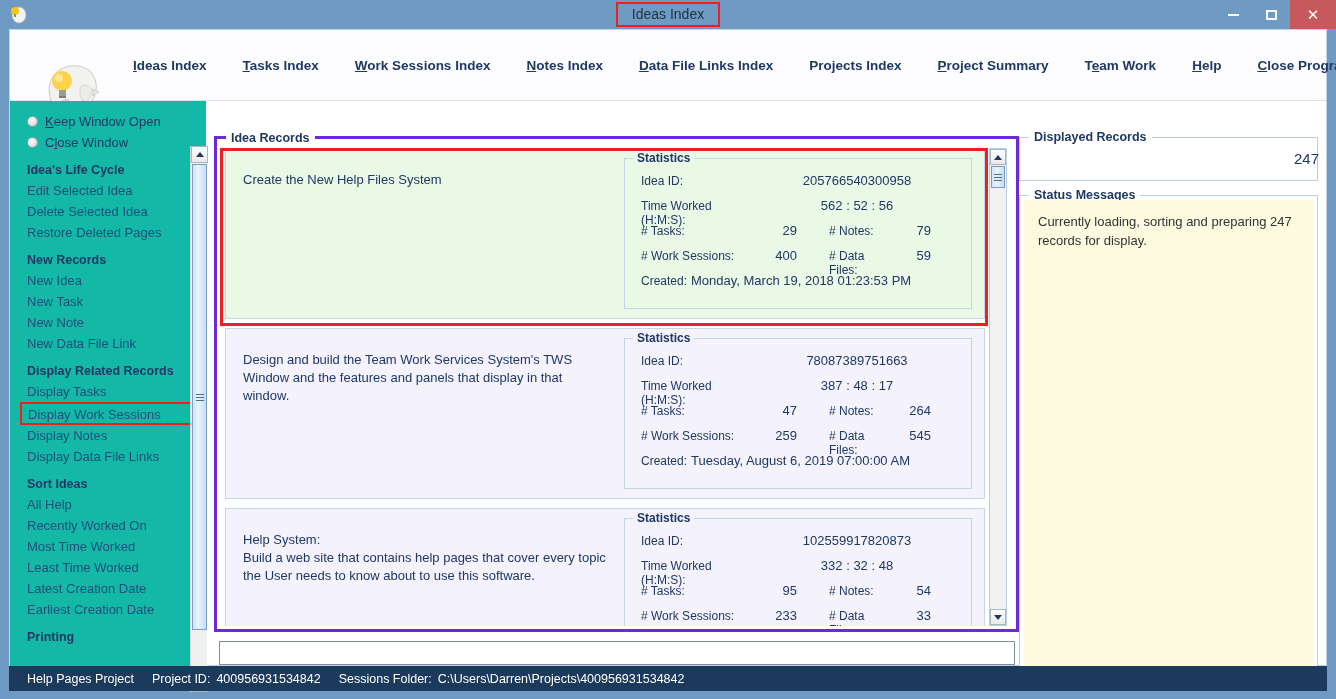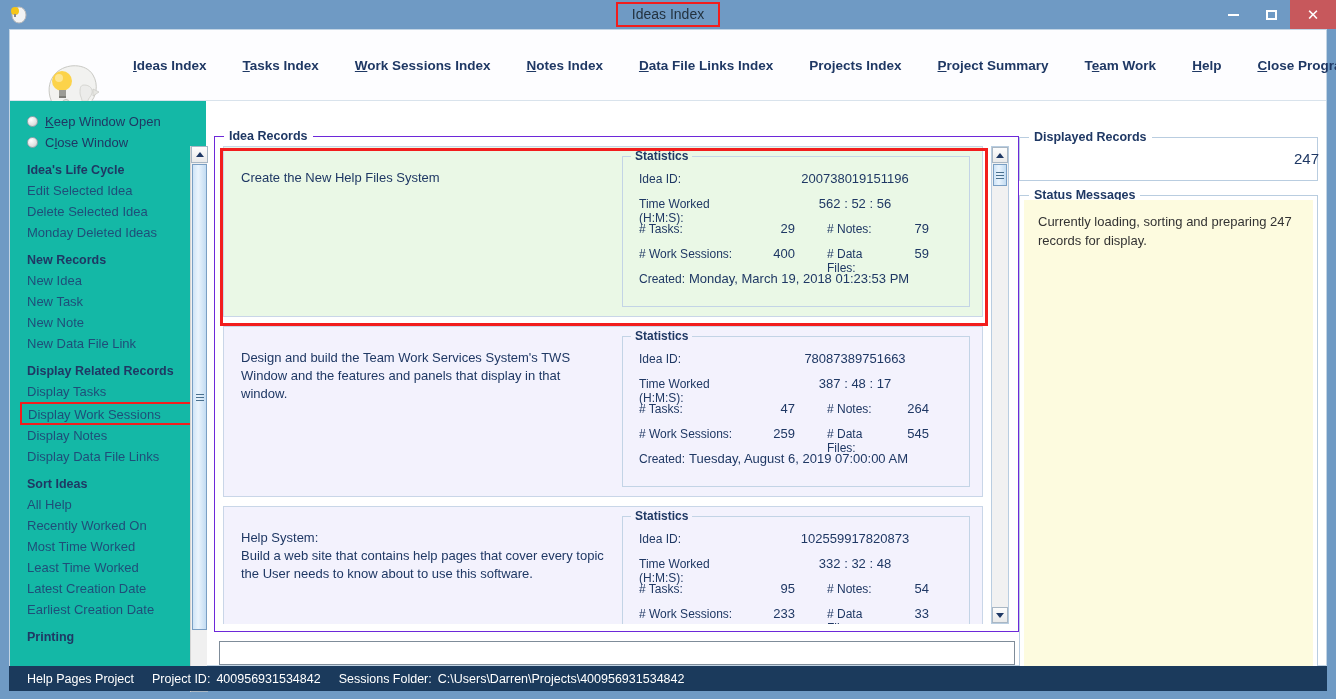--- a/index.html
+++ b/index.html
@@ -122,21 +122,21 @@
     background: linear-gradient(to right,#cfe4f7,#eaf4fd 40%,#c3dcf2);
     border: 1px solid #7a9fc4;
     display: flex; align-items: center; justify-content: center;
   }
   .grip { width: 8px; }
   .grip div { height: 1px; background: #49708f; margin: 2px 0; }
 
   
   .records-group {
     position: absolute; left: 204px; top: 106px; width: 805px; height: 496px;
-    border: 1px solid #6d28d9;
+    border: 3px solid #6d28d9;
     background: #ffffff;
   }
   .group-legend {
     position: absolute; background: #ffffff; padding: 0 5px;
     font-size: 12.5px; font-weight: bold; color: #1f3864;
     top: -8px; left: 9px;
   }
   .records-scroll-area {
     position: absolute; left: 8px; top: 9px; width: 770px; height: 478px;
     overflow: hidden;
@@ -293,21 +293,21 @@
         <div class="radio-label"><u>K</u>eep Window Open</div>
       </div>
       <div class="radio-row">
         <div class="radio-dot"></div>
         <div class="radio-label">C<u>l</u>ose Window</div>
       </div>
 
       <div class="side-group">Idea's Life Cycle</div>
       <div class="side-item">Edit Selected Idea</div>
       <div class="side-item">Delete Selected Idea</div>
-      <div class="side-item">Monday Deleted Ideas</div>
+      <div class="side-item">Restore Deleted Pages</div>
 
       <div class="side-group">New Records</div>
       <div class="side-item">New Idea</div>
       <div class="side-item">New Task</div>
       <div class="side-item">New Note</div>
       <div class="side-item">New Data File Link</div>
 
       <div class="side-group">Display Related Records</div>
       <div class="side-item">Display Tasks</div>
       <div class="side-item highlight">Display Work Sessions</div>
@@ -345,21 +345,21 @@
       <div class="group-legend">Idea Records</div>
 
       <div class="records-scroll-area">
 
         <div class="record selected">
           <div class="rec-desc">Create the New Help Files System</div>
           <div class="rec-stats green">
             <div class="stats-legend green">Statistics</div>
             <div class="st-row">
               <div class="st-label">Idea ID:</div>
-              <div class="st-val-wide">200738019151196</div>
+              <div class="st-val-wide">205766540300958</div>
             </div>
             <div class="st-row">
               <div class="st-label">Time Worked (H:M:S):</div>
               <div class="st-val-wide">562 : 52 : 56</div>
             </div>
             <div class="st-row">
               <div class="st-label"># Tasks:</div>
               <div class="st-num">29</div>
               <div class="st-label2"># Notes:</div>
               <div class="st-num2">79</div>

